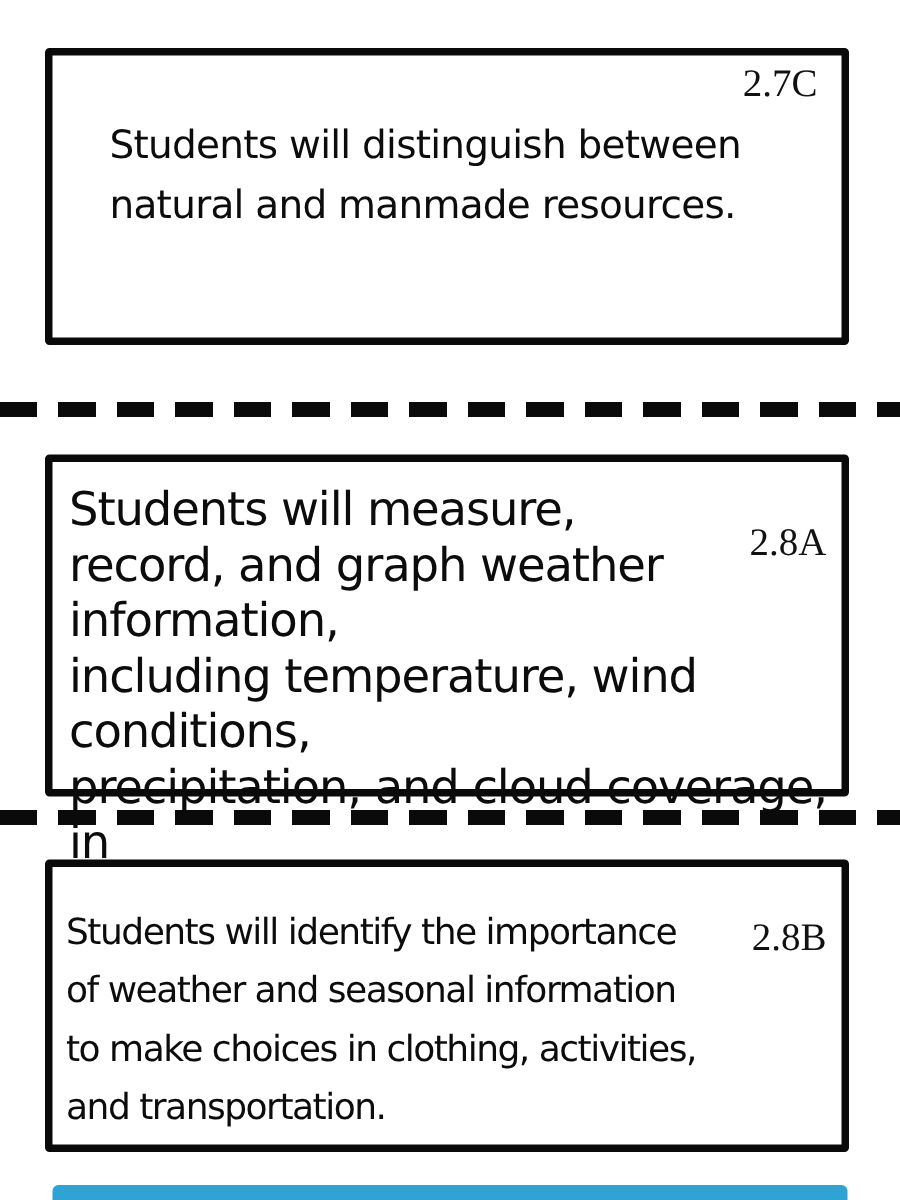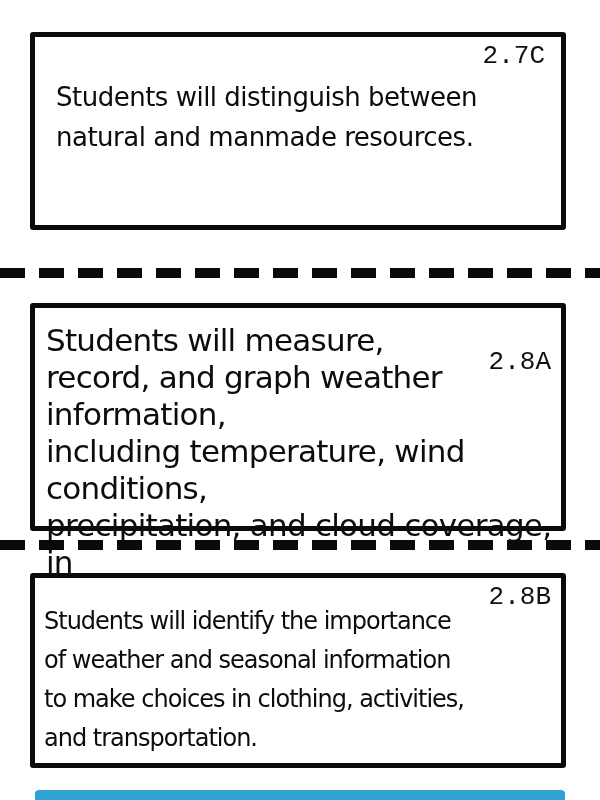--- a/index.html
+++ b/index.html
@@ -13,30 +13,30 @@
   .card{
     position:absolute;left:30px;width:536px;
     border:5px solid #0a0a0a;border-radius:3px;
     box-sizing:border-box;background:#ffffff;
   }
   .card1{top:32px;height:198px;}
   .card2{top:303px;height:228px;}
   .card3{top:573px;height:195px;}
   .code{
     position:absolute;top:4px;
-    font-family:Liberation Mono, monospace;
+    font-family:Liberation Serif, serif;
     font-size:26px;color:#111111;line-height:30px;
   }
   .code1{right:16px;}
   .code2{right:10px;margin-top:35px;}
-  .code3{right:10px;}
+  .code3{right:10px;margin-top:28px;}
   .body{
     white-space:pre-line;color:#0c0c0c;
   }
-  .body1{padding:40px 6px 0 21px;font-size:26px;line-height:40px;letter-spacing:-0.5px;}
+  .body1{padding:40px 6px 0 21px;font-size:26px;line-height:40px;letter-spacing:-0.5px;margin-left:17px;}
   .body2{padding:14px 4px 0 11px;font-size:31px;line-height:37px;letter-spacing:-0.75px;}
   .body3{padding:24px 4px 0 9px;font-size:24px;line-height:39px;letter-spacing:-1px;}
   .dash{
     position:absolute;left:0;width:600px;height:10px;
     background:repeating-linear-gradient(90deg,#0a0a0a 0 25px,transparent 25px 39px);
   }
   .dash1{top:268px;}
   .dash2{top:540px;}
   .next-card-edge{
     position:absolute;left:35px;top:790px;width:530px;height:10px;

